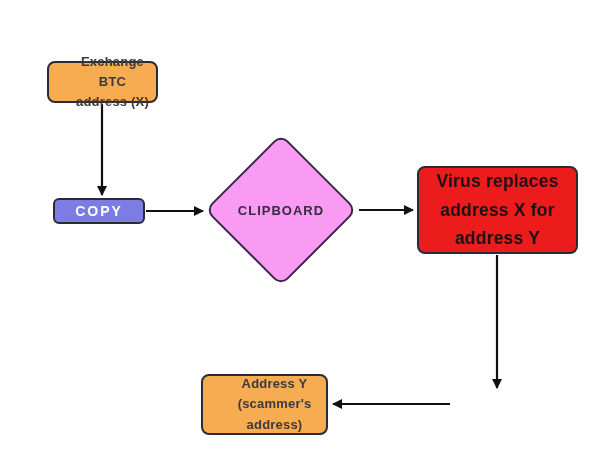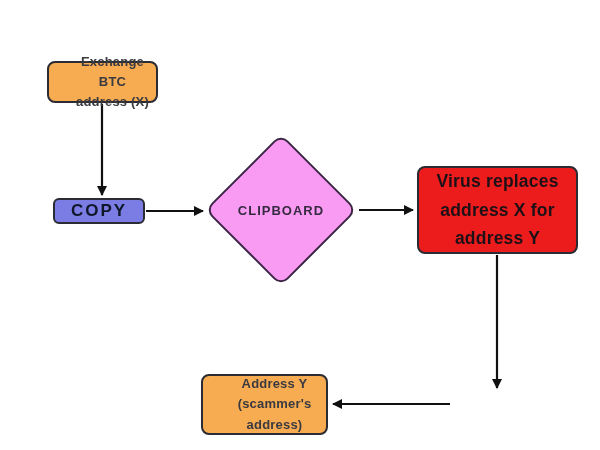--- a/index.html
+++ b/index.html
@@ -41,23 +41,23 @@
     font-weight: 600;
     color: #3a3a40;
     line-height: 1.55;
     white-space: pre-line;
     letter-spacing: 0.2px;
   }
   .btn {
     border-radius: 6px;
   }
   .btn-label {
-    font-size: 17px;
+    font-size: 14px;
     font-weight: 700;
-    color: #0f172a;
+    color: #ffffff;
     letter-spacing: 2px;
   }
   .node-exchange { left: 47px;  top: 61px;  width: 111px; height: 42px; }
   .node-copy     { left: 53px;  top: 198px; width: 92px;  height: 26px; }
   .node-virus    { left: 417px; top: 166px; width: 161px; height: 88px; border-radius: 8px; }
   .node-paste    { left: 452px; top: 391px; width: 93px;  height: 27px; }
   .node-addressy { left: 201px; top: 374px; width: 127px; height: 61px; }
   .virus-label {
     font-size: 17.5px;
     font-weight: 700;

